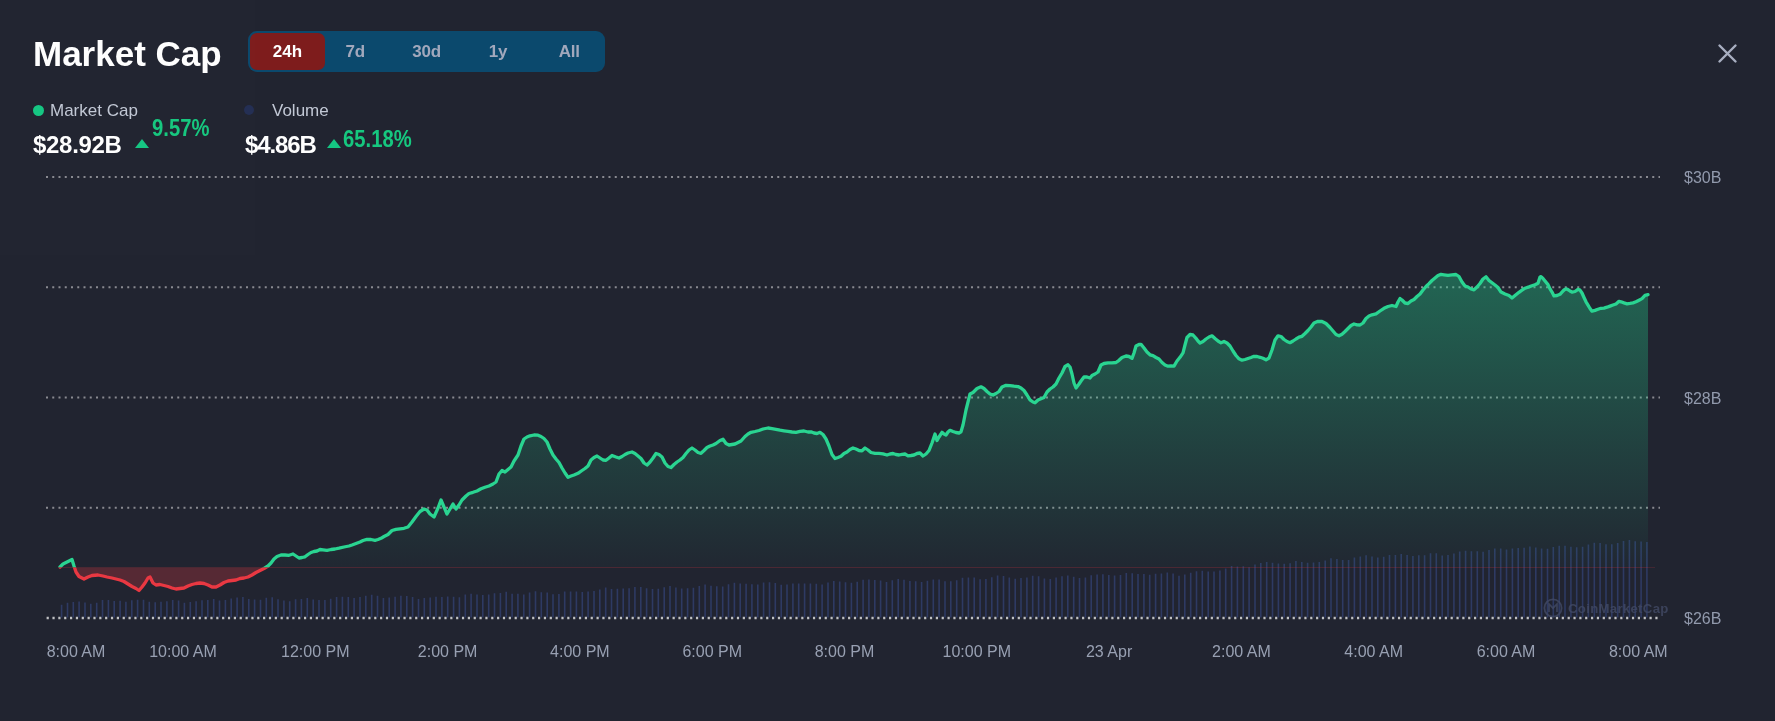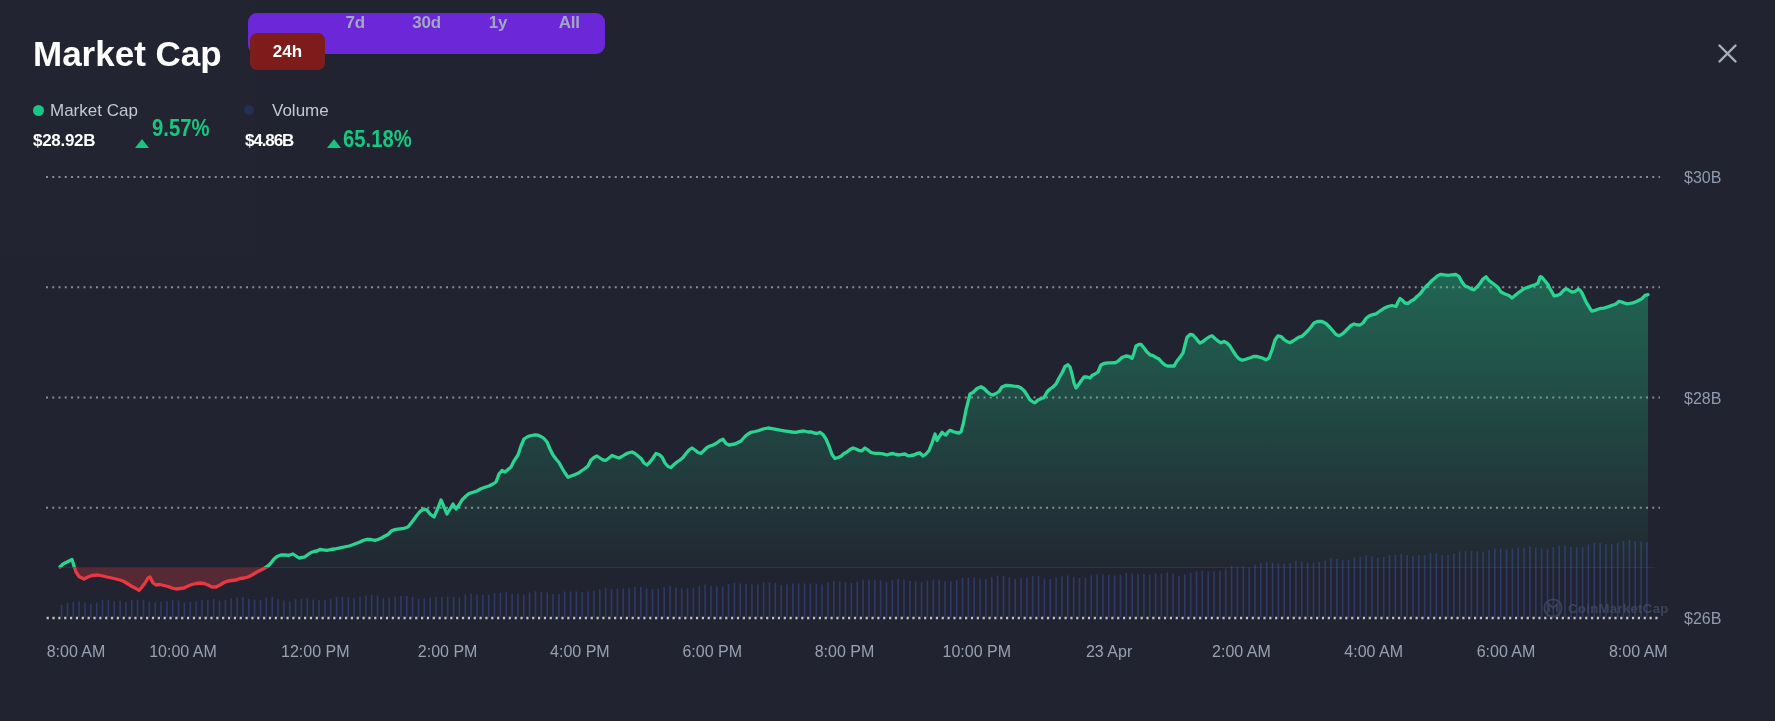--- a/index.html
+++ b/index.html
@@ -1,24 +1,24 @@
 <!DOCTYPE html>
 <html><head><meta charset="utf-8">
 <style>
 *{margin:0;padding:0;box-sizing:border-box}
 html,body{width:1775px;height:721px;background:#222531;transform:translateZ(0);opacity:0.999;font-family:"Liberation Sans",sans-serif;overflow:hidden}
 .abs{position:absolute}
 .title{left:33px;top:34px;font-size:35px;font-weight:bold;color:#fff}
-.tabs{left:248px;top:13px;width:357px;height:41px;background:#6d28d9;border-radius:9px;display:flex;}
+.tabs{left:248px;top:31px;width:357px;height:41px;background:#0c4a6e;border-radius:9px;display:flex;align-items:center}
 .tab{flex:1;text-align:center;font-size:17px;font-weight:600;color:#a3a9bd;letter-spacing:-0.2px}
 .pill{left:250px;top:33px;width:75px;height:37px;background:#7f1d1d;border-radius:7px;color:#fff;font-size:17px;font-weight:bold;display:flex;align-items:center;justify-content:center}
 .close{left:1717px;top:43px;width:21px;height:21px}
 .ldot{width:11px;height:11px;border-radius:50%}
 .ltext{font-size:17px;color:#c3c9d6}
-.val{font-size:17px;font-weight:bold;color:#fff;letter-spacing:-0.3px}
+.val{font-size:24px;font-weight:bold;color:#fff;letter-spacing:-0.3px}
 .tri{width:0;height:0;border-left:7px solid transparent;border-right:7px solid transparent;border-bottom:9px solid #16c784}
 .pct{font-size:23px;font-weight:bold;color:#17c880;display:inline-block;transform:scaleX(0.88);transform-origin:left center}
 </style></head>
 <body>
 <svg width="1775" height="721" viewBox="0 0 1775 721" style="position:absolute;left:0;top:0">
 <defs>
 <linearGradient id="gf" x1="0" y1="274" x2="0" y2="567.5" gradientUnits="userSpaceOnUse">
 <stop offset="0" stop-color="#24d18d" stop-opacity="0.38"></stop>
 <stop offset="1" stop-color="#24d18d" stop-opacity="0.02"></stop>
 </linearGradient>

